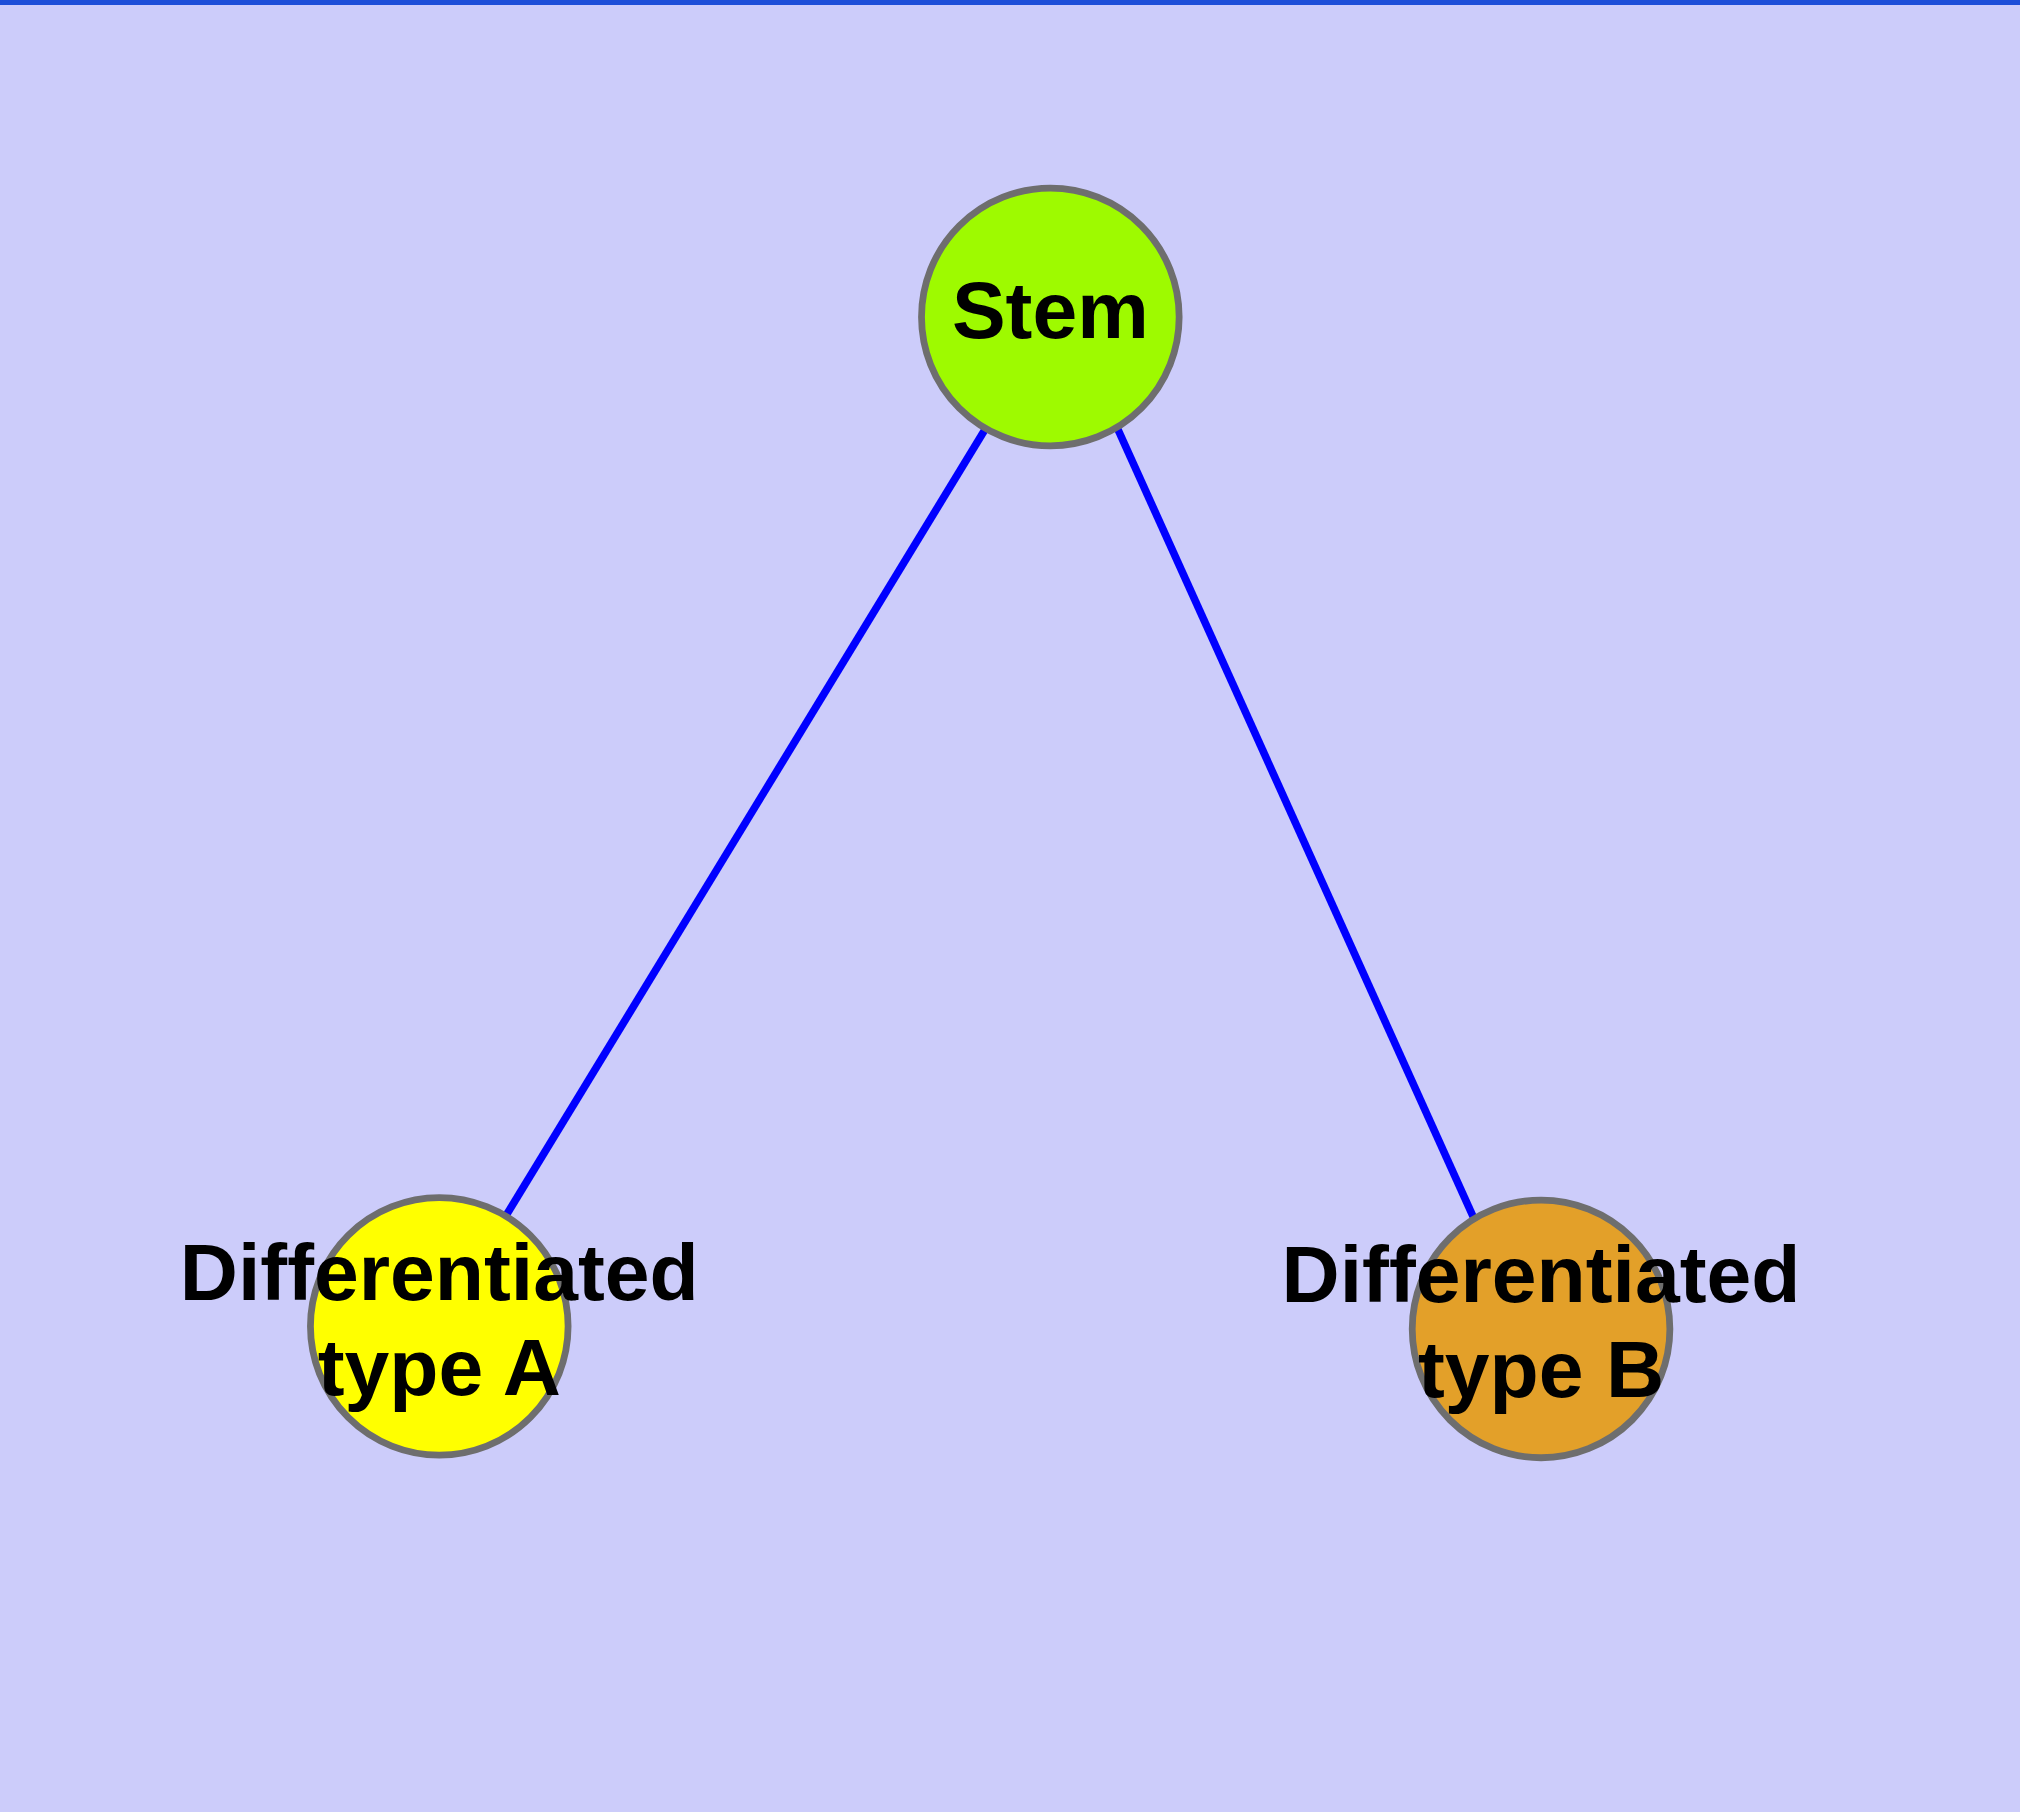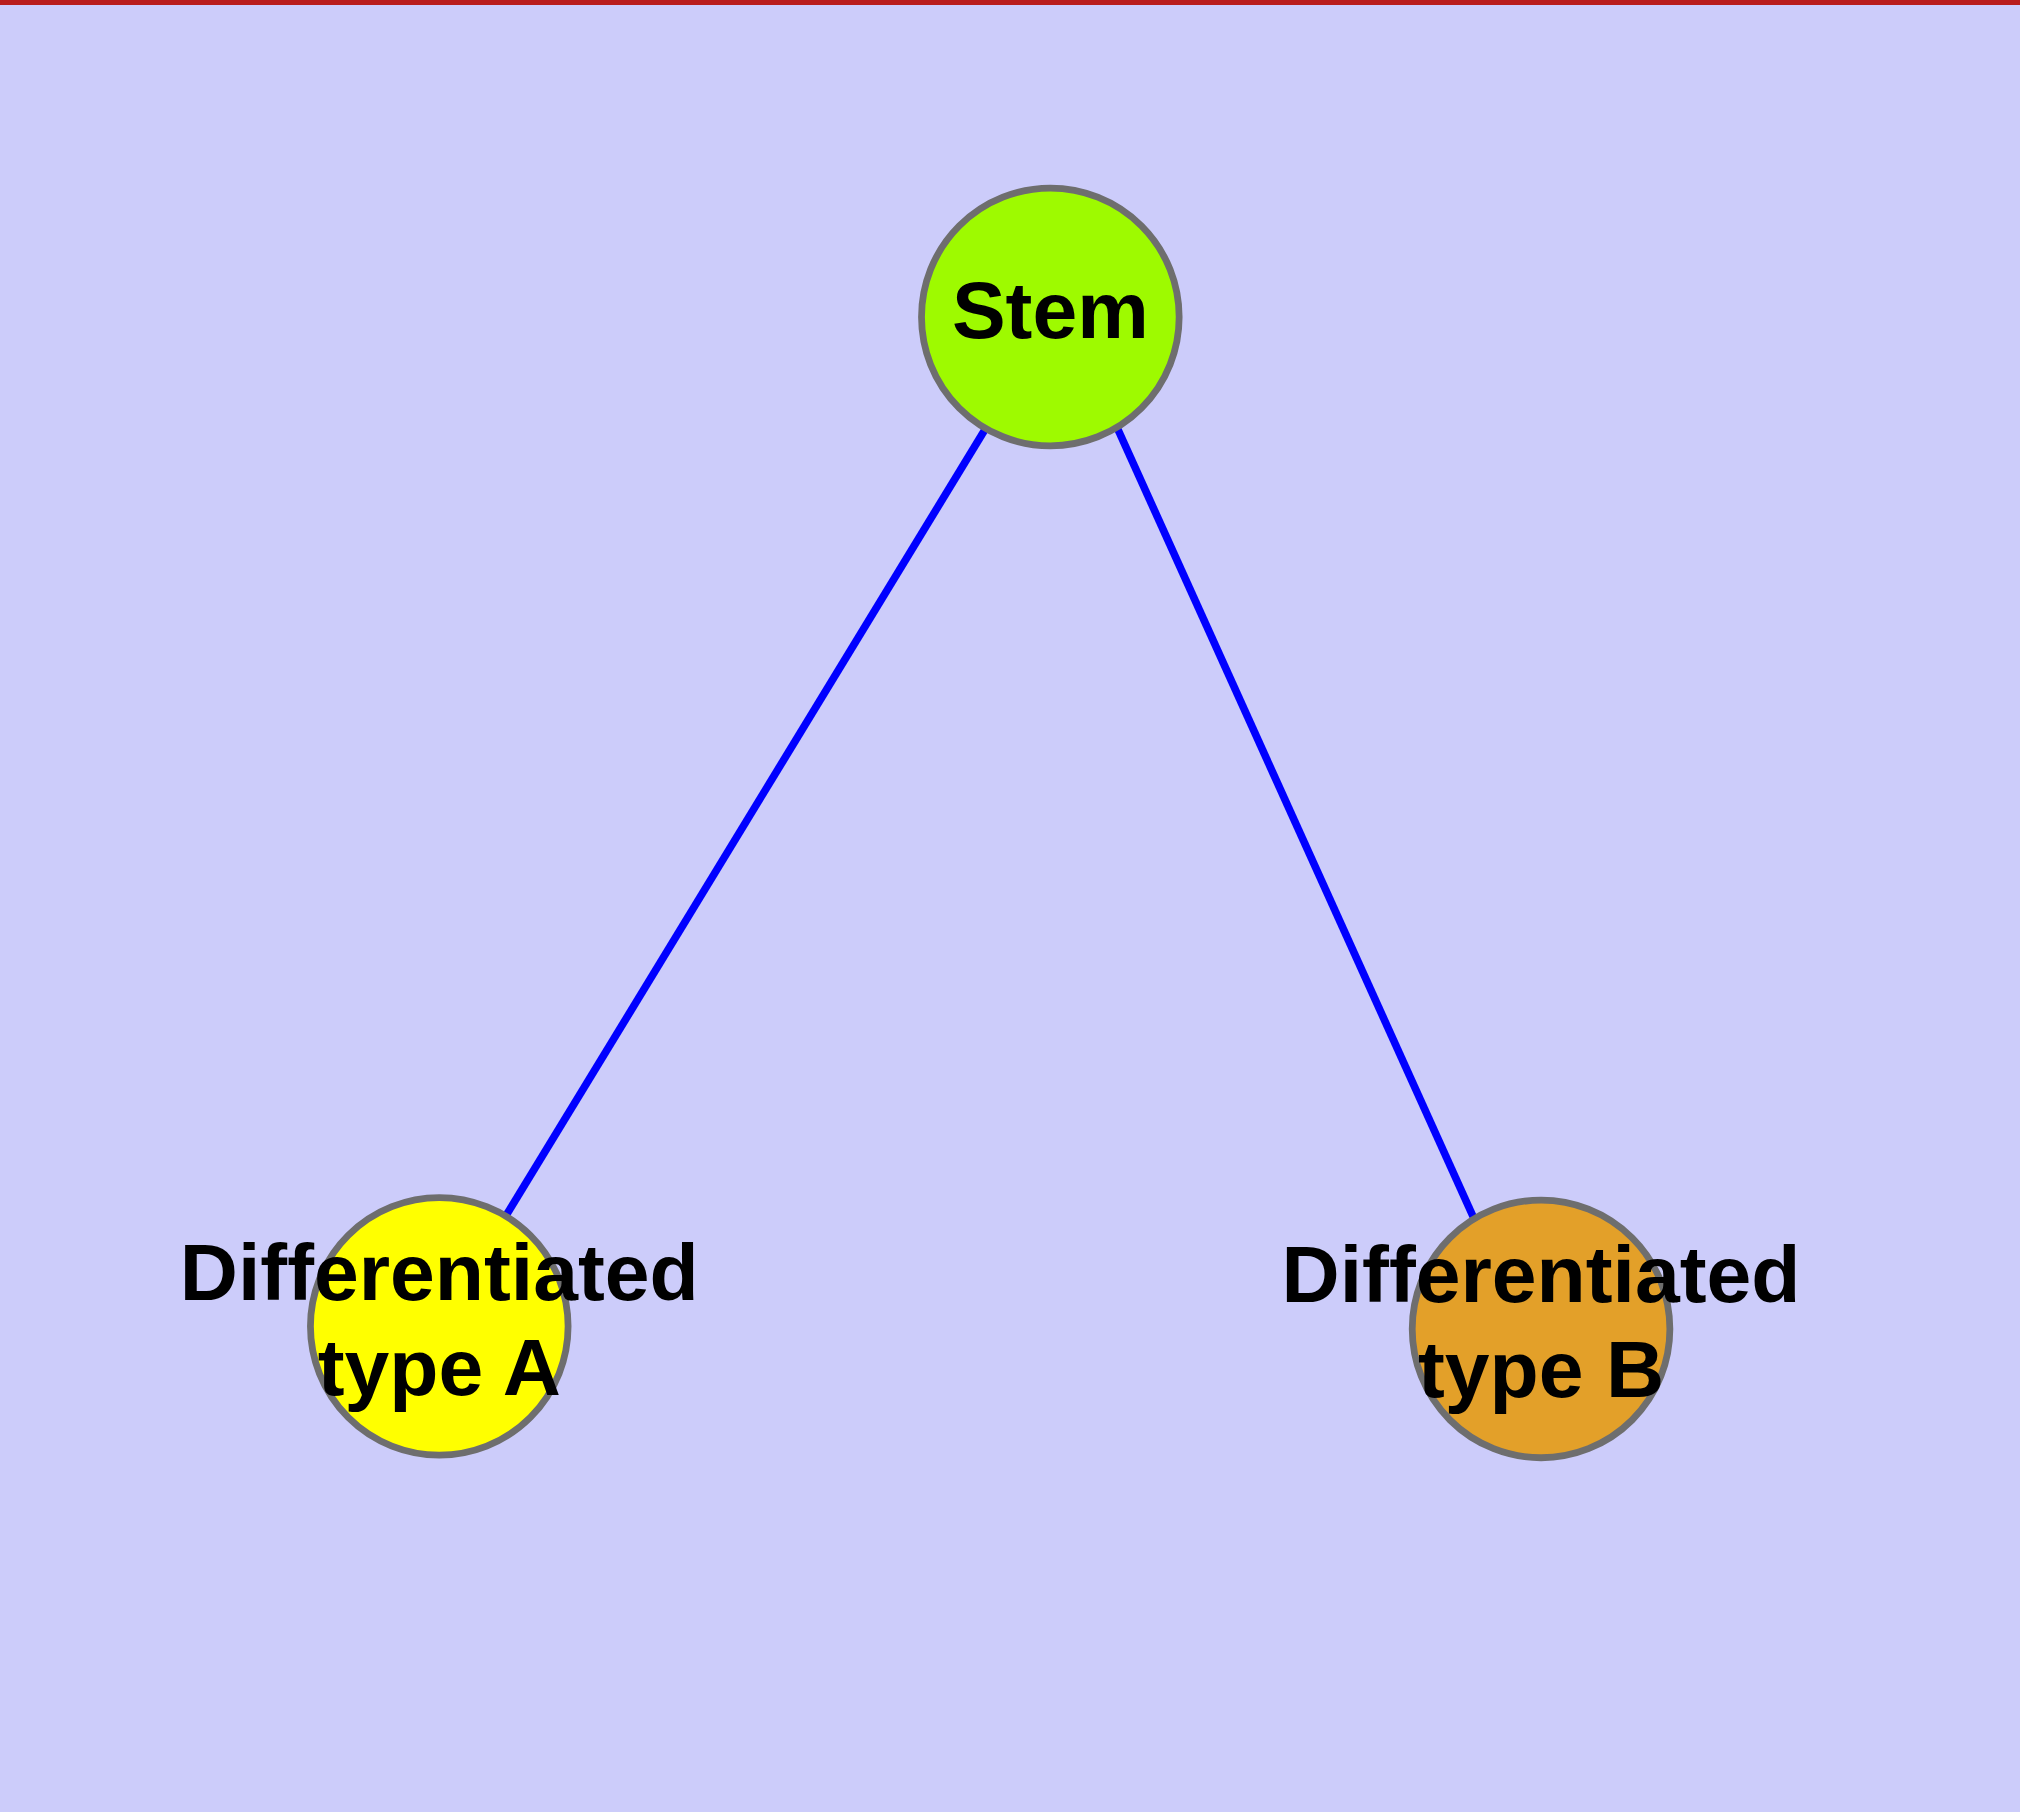--- a/index.html
+++ b/index.html
@@ -39,21 +39,21 @@
     dominant-baseline: middle;
     white-space: pre;
   }
   .edge-line {
     stroke-linecap: butt;
   }
 </style>
 </head>
 <body>
 
-<div id="canvas" style="width: 2021px; height: 1812px; background: #b91c1c;">
+<div id="canvas" style="width: 2021px; height: 1812px; background: #1d4ed8;">
 
   <div id="plot-bg" style="background: rgb(204, 204, 250); width: 2021px; height: 1807px;"></div>
 
   <svg id="graph-svg" viewBox="0 0 2384 2138">
 
     <g>
       <line class="edge-line" x1="1163" y1="505" x2="597" y2="1434" stroke="#0000ff" stroke-width="9"></line>
       <line class="edge-line" x1="1318" y1="505" x2="1739" y2="1438" stroke="#0000ff" stroke-width="9"></line>
     </g>
 

